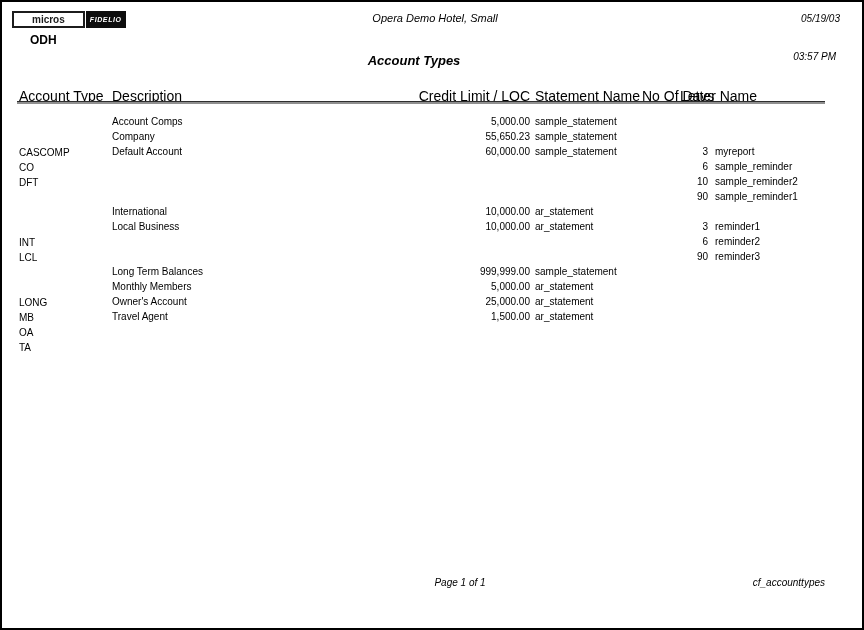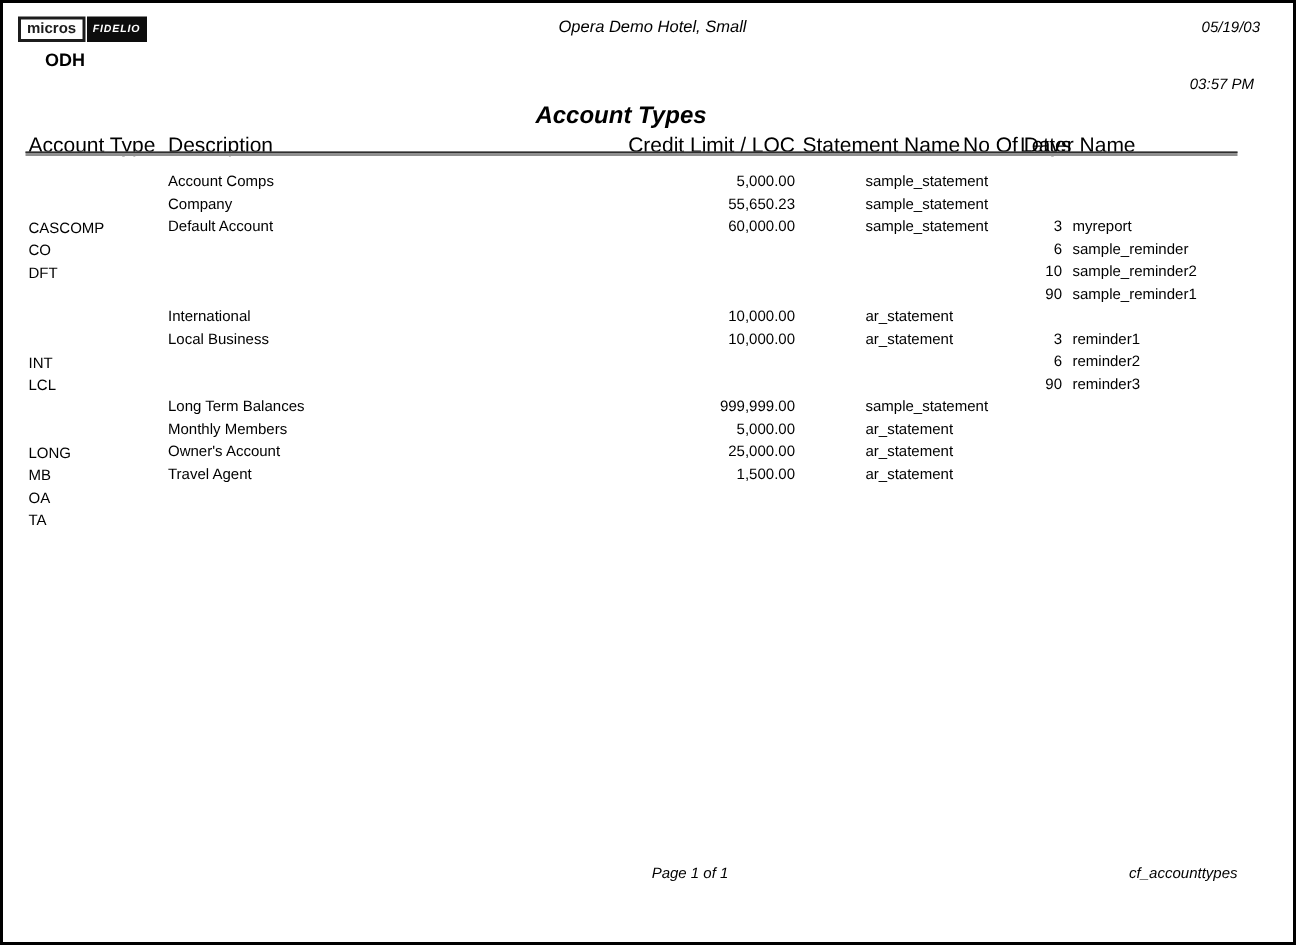--- a/index.html
+++ b/index.html
@@ -10,31 +10,31 @@
     width:864px; height:630px;
     background:#ffffff;
     border:2px solid #000;
     overflow:hidden;
   }
   
   .logo { position:absolute; left:10px; top:9px; display:flex; align-items:stretch; height:17px; }
   .logo-micros {
     display:flex; align-items:center;
     border:2px solid #1c1c1c; background:#fff;
-    padding:0 4px; font-size:10px; font-weight:bold; color:#1c1c1c;
+    padding:0 18px; font-size:10px; font-weight:bold; color:#1c1c1c;
   }
   .logo-fidelio {
     display:flex; align-items:center;
     background:#0d0d0d; color:#fff; margin-left:1px;
     padding:0 4px; font-size:7px; font-weight:bold; font-style:italic; letter-spacing:0.6px;
   }
   .property-code { position:absolute; left:28px; top:31px; font-size:12px; font-weight:bold; }
   .hotel-name { position:absolute; left:433px; top:10px; transform:translateX(-50%); font-size:11px; font-style:italic; white-space:nowrap; }
   .report-date { position:absolute; right:22px; top:11px; font-size:10px; font-style:italic; }
-  .report-title { position:absolute; left:412px; top:51px; transform:translateX(-50%); font-size:16px; font-weight:bold; font-style:italic; white-space:nowrap;margin-top:16px; }
+  .report-title { position:absolute; left:412px; top:51px; transform:translateX(-50%); font-size:13px; font-weight:bold; font-style:italic; white-space:nowrap; }
   .report-time { position:absolute; right:26px; top:49px; font-size:10px; font-style:italic; }
 
   
   .thead { position:absolute; top:86px; left:0; width:100%; height:13px; font-size:14px; }
   .thead span { position:absolute; white-space:nowrap; }
   .h-type   { left:17px; }
   .h-desc   { left:110px; }
   .h-limit  { left:410px; width:118px; text-align:right; }
   .h-stmt   { left:533px; }
   .h-days   { left:640px; width:66px; text-align:right; }
@@ -44,21 +44,21 @@
     border-top:1px solid #2e2e2e; background:#8f8f8f;
   }
 
   
   .tbody { position:absolute; top:113px; left:0; width:100%; font-size:10px; }
   .row { position:relative; height:15px; }
   .cell { position:absolute; white-space:nowrap; top:1px; }
   .c-account_type   { left:17px;margin-top:31px; }
   .c-description    { left:110px; }
   .c-credit_limit   { left:410px; width:118px; text-align:right; }
-  .c-statement_name { left:533px;margin-left:42px; }
+  .c-statement_name { left:533px; }
   .c-no_of_days     { left:640px; width:66px; text-align:right; }
   .c-letter_name    { left:713px; }
 
   
   .page-info { position:absolute; left:458px; top:575px; transform:translateX(-50%); font-size:10px; font-style:italic; white-space:nowrap; }
   .report-id { position:absolute; right:37px; top:575px; font-size:10px; font-style:italic; }
 </style>
 </head>
 <body>
 

